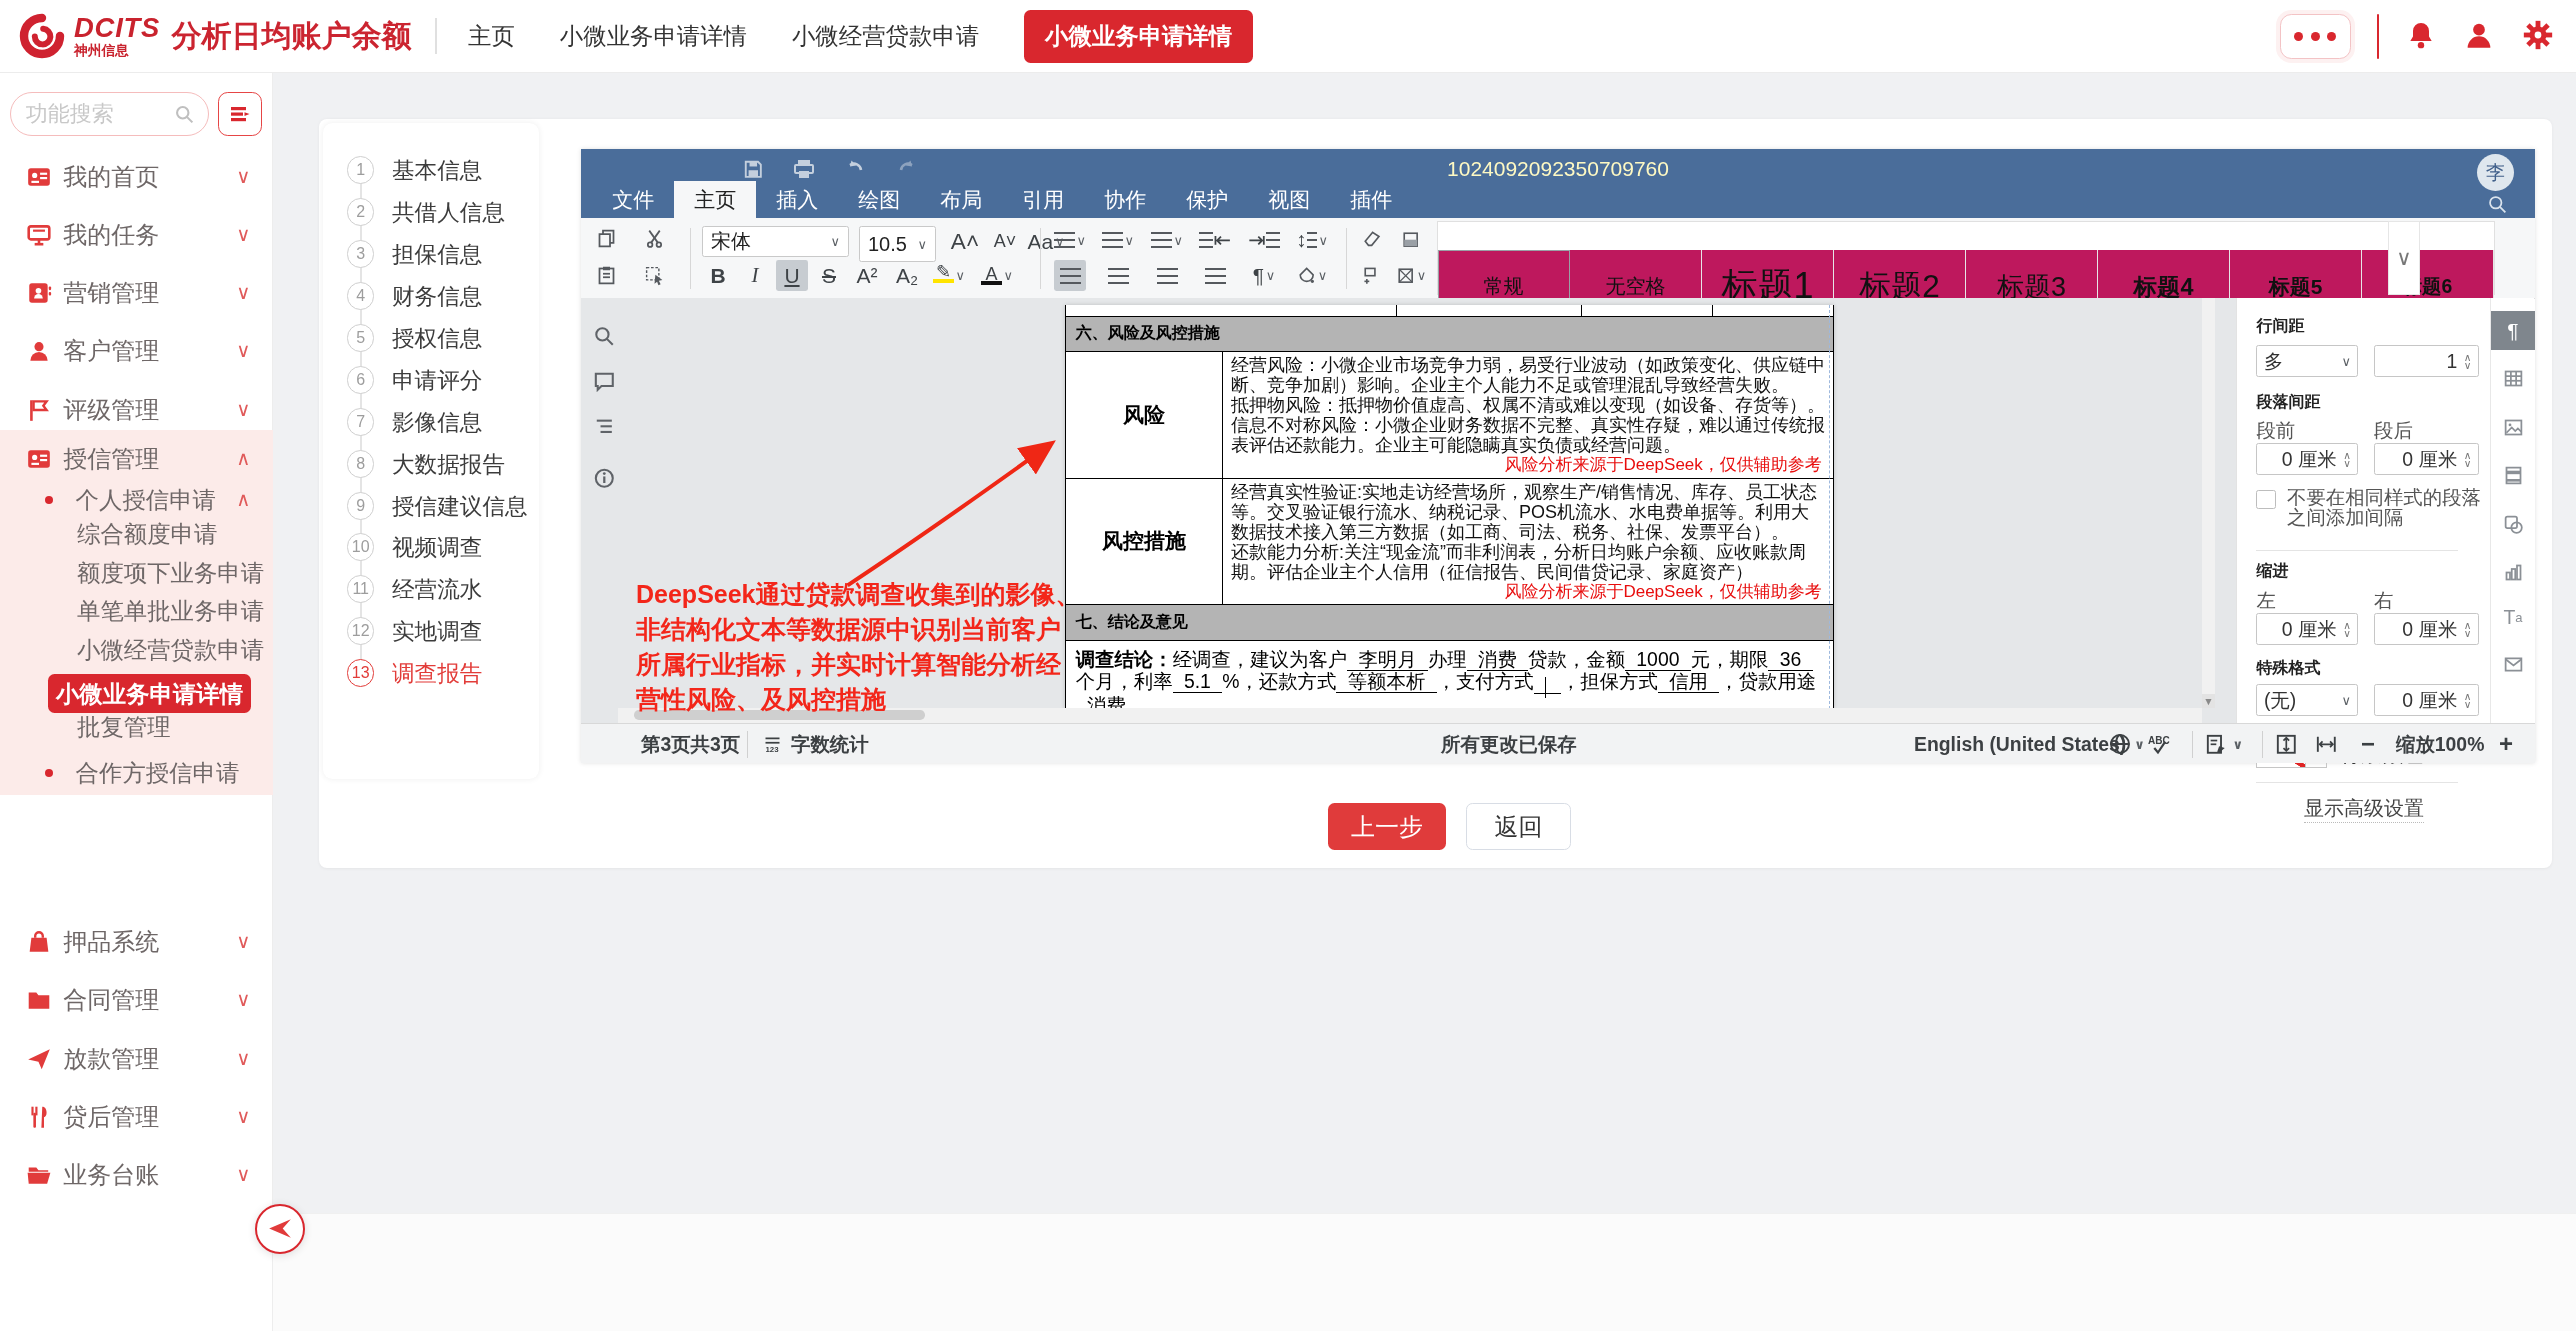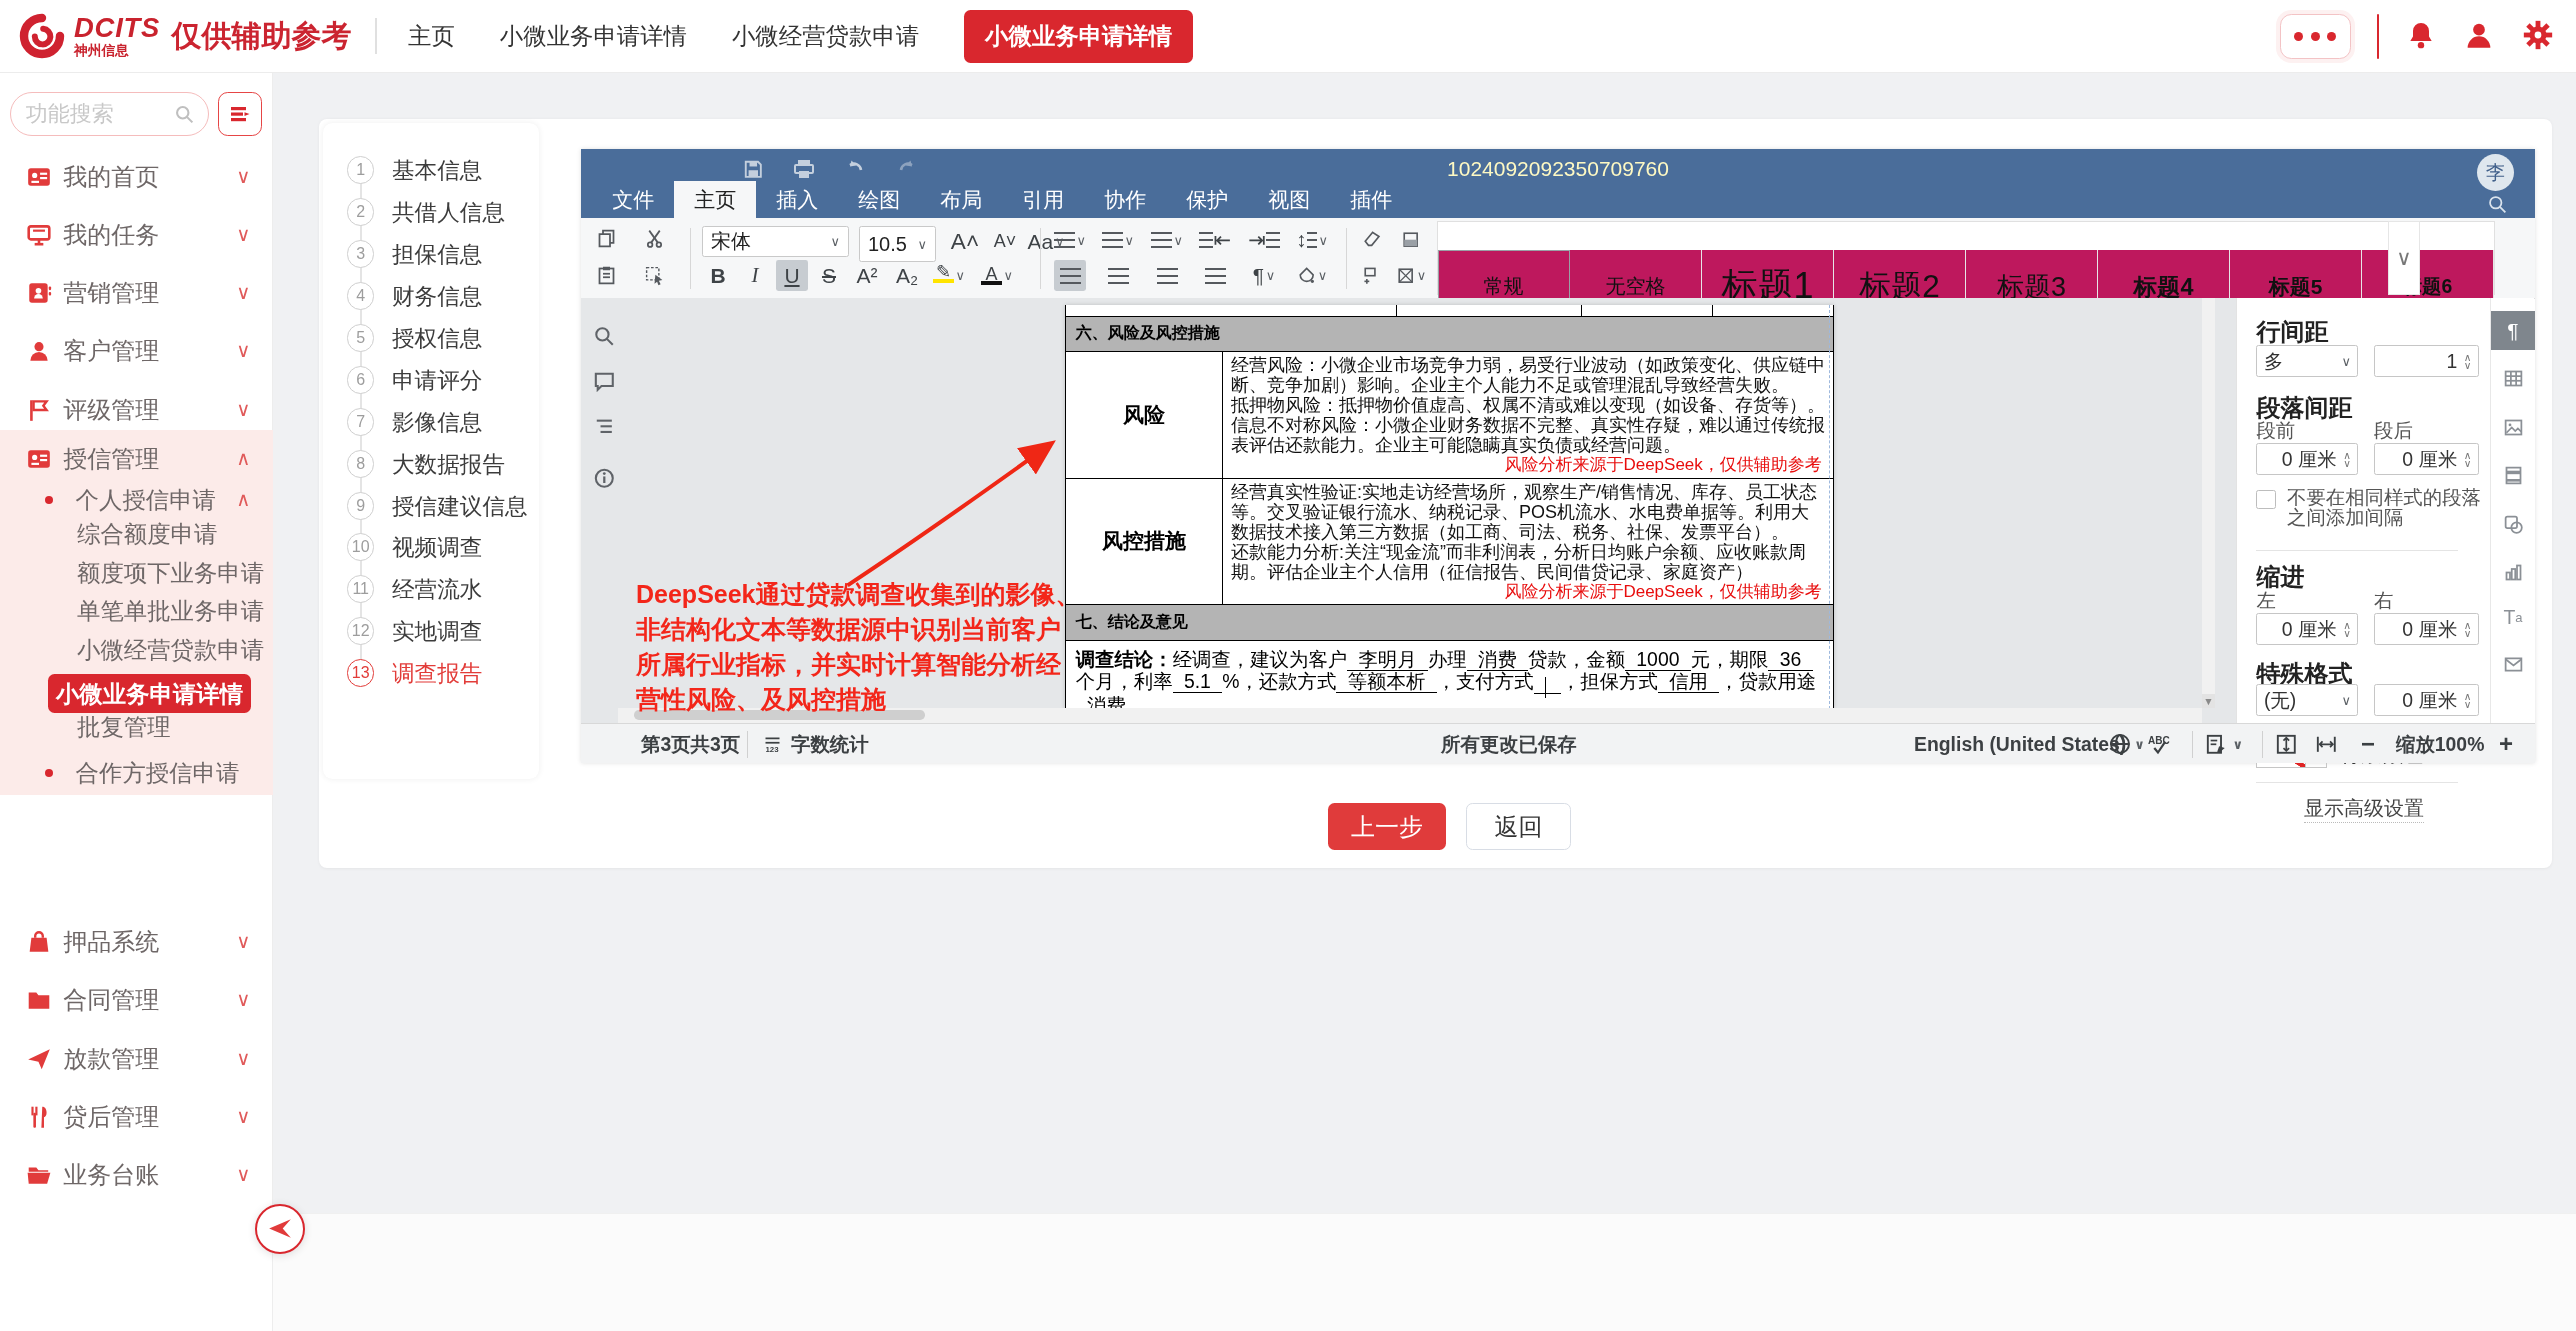--- a/index.html
+++ b/index.html
@@ -102,21 +102,21 @@
   .conclusion .b{font-weight:bold;}
   .conclusion .blank{border-bottom:1.6px solid #000;padding:0 11.3px;}
   .conclusion .blank.empty{display:inline-block;min-width:27.4px;height:19.4px;vertical-align:bottom;}
   .caret{display:inline-block;width:1.6px;height:21px;background:#000;vertical-align:middle;}
 
   .annotation{position:absolute;left:55px;top:279px;width:446px;color:#f3261a;font-size:25px;line-height:35px;font-weight:bold;z-index:5;}
   .arrow-svg{position:absolute;left:0;top:0;width:1655px;height:410px;pointer-events:none;z-index:6;}
 
   .ed-panel{position:absolute;left:1655px;top:149px;width:254px;height:425px;background:#fff;border-left:0.8px solid #e3e3e3;font-size:19.4px;color:#555;}
   .pl{position:absolute;left:19.4px;white-space:nowrap;}
-  .plabel{font-weight:bold;color:#222;font-size:24px;}
+  .plabel{font-weight:bold;color:#222;font-size:16px;}
   .pselect{position:absolute;height:32px;background:#fff;border:0.8px solid #c6c6c6;border-radius:2.4px;display:flex;align-items:center;justify-content:space-between;padding:0 6.5px;font-size:19.4px;color:#333;cursor:pointer;}
   .pspin{position:absolute;height:32px;background:#fff;border:0.8px solid #c6c6c6;border-radius:2.4px;display:flex;align-items:center;justify-content:flex-end;gap:6.5px;padding:0 6.5px;font-size:19.4px;color:#333;}
   .spinarrows{display:flex;flex-direction:column;font-size:10.5px;color:#777;line-height:8px;}
   .pdivider{position:absolute;left:19.4px;width:202px;height:0.8px;background:#e4e4e4;}
   .checkbox{position:absolute;left:19.4px;width:19.4px;height:19.4px;border:0.8px solid #bdbdbd;border-radius:2.4px;background:#fff;cursor:pointer;}
   .swatch{position:absolute;left:19.4px;width:50px;height:32px;border:0.8px solid #c6c6c6;background:linear-gradient(to top right,transparent 45%,#e02424 46%,#e02424 54%,transparent 55%),#fff;cursor:pointer;}
   .swatch-chev{position:absolute;left:69px;width:21px;height:32px;border:0.8px solid #c6c6c6;border-left:none;display:flex;align-items:center;justify-content:center;font-size:12px;color:#666;cursor:pointer;}
   .advlink{position:absolute;left:0;width:254px;text-align:center;color:#454545;font-size:20px;border-bottom:none;cursor:pointer;}
   .advlink span{border-bottom:1.6px dotted #bbb;padding-bottom:3.2px;}
 
@@ -140,21 +140,21 @@
   <div class="topbar">
     <div class="brandwrap">
       <svg viewBox="0 0 40 40" width="48" height="48">
           <path d="M20 5a15 15 0 1 0 15 15" fill="none" stroke="#cf2230" stroke-width="7" stroke-linecap="round"></path>
           <path d="M21 14a6.5 6.5 0 1 1-7 6.5" fill="none" stroke="#cf2230" stroke-width="5" stroke-linecap="round"></path>
         </svg>
       <div class="brandtxt">
         <div class="b1">DCITS</div>
         <div class="b2">神州信息</div>
       </div>
-      <div class="portal-title">仅供辅助参考</div>
+      <div class="portal-title">分析日均账户余额</div>
     </div>
     <div class="top-divider"></div>
     <div class="topnav">
       <div class="tab">主页</div>
       <div class="tab">小微业务申请详情</div>
       <div class="tab">小微经营贷款申请</div>
       <div class="tab active">小微业务申请详情</div>
     </div>
     <div class="topicons">
       <div class="bubble">

